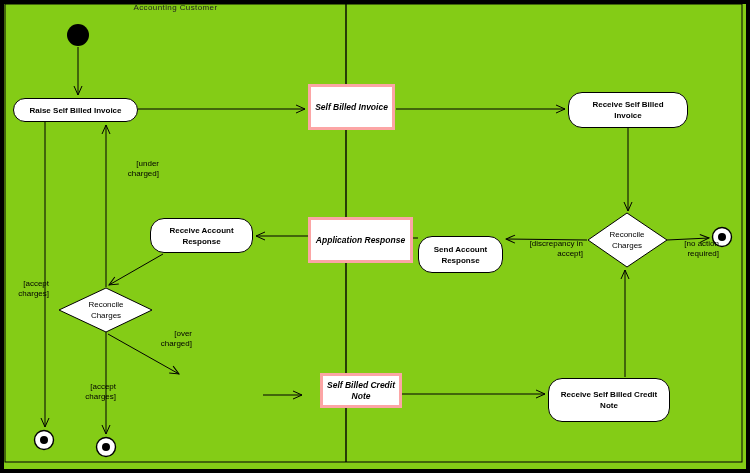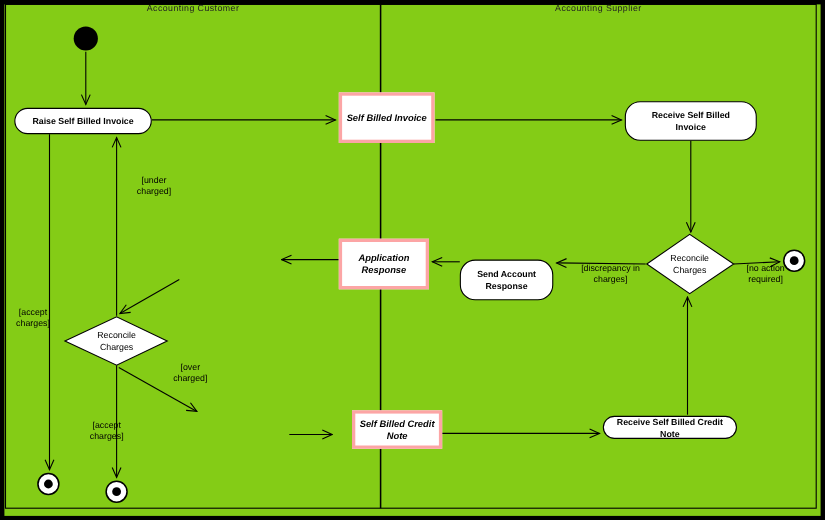--- a/index.html
+++ b/index.html
@@ -23,21 +23,21 @@
     border:3px solid #fca5a5;
     display:flex;align-items:center;justify-content:center;text-align:center;
     font:bold italic 8.5px/11px "Liberation Sans",sans-serif;color:#000;
   }
   .diamond-label{
     position:absolute;font:8px/11px "Liberation Sans",sans-serif;color:#000;
     text-align:center;
   }
   .edge-label{
     position:absolute;font:8px/10px "Liberation Sans",sans-serif;color:#000;
-    text-align:center;
+    text-align:right;
   }
 </style>
 </head>
 <body>
 
 <div id="stage">
 
   <svg id="wires" viewBox="0 0 750 473" xmlns="http://www.w3.org/2000/svg">
     <defs>
       <marker id="arrow" viewBox="-10 -5 11 10" refX="0" refY="0" markerWidth="11" markerHeight="10" orient="auto" markerUnits="userSpaceOnUse">
@@ -82,41 +82,41 @@
       <circle cx="106" cy="447" r="9.5" fill="#fff" stroke="#000" stroke-width="1.4"></circle>
       <circle cx="106" cy="447" r="4" fill="#000"></circle>
     </g>
     <g>
       <circle cx="722" cy="237" r="9.5" fill="#fff" stroke="#000" stroke-width="1.4"></circle>
       <circle cx="722" cy="237" r="4" fill="#000"></circle>
     </g>
   </svg>
 
   <div class="lane-title" style="left:5px;width:341px;">Accounting Customer</div>
-  <div class="lane-title" style="left:346px;width:396px;">Accounting Supplier</div>
 
   <div class="action" style="left:568px;top:92px;width:120px;height:36px;padding:0 14px;">Receive Self Billed Invoice</div>
 
   <div class="action" style="left:13px;top:98px;width:125px;height:24px;border-radius:12px;">Raise Self Billed Invoice</div>
 
   <div class="action" style="left:418px;top:236px;width:85px;height:37px;">Send Account Response</div>
 
+  <div class="action" style="left:150px;top:218px;width:103px;height:35px;padding:0 8px;">Receive Account Response</div>
 
 
-  <div class="action" style="left:548px;top:378px;width:122px;height:21px;padding:0 10px;">Receive Self Billed Credit Note</div>
+  <div class="action" style="left:548px;top:378px;width:122px;height:44px;padding:0 10px;">Receive Self Billed Credit Note</div>
 
   <div class="object" style="left:308px;top:84px;width:87px;height:46px;">Self Billed Invoice</div>
 
-  <div class="object" style="left:308px;top:217px;width:82px;height:46px;padding:0 2px;">Application Response</div>
+  <div class="object" style="left:308px;top:217px;width:105px;height:46px;padding:0 2px;">Application Response</div>
 
   <div class="object" style="left:320px;top:373px;width:82px;height:35px;padding:0 2px;">Self Billed Credit Note</div>
 
   <div class="diamond-label" style="left:76px;top:299px;width:60px;">Reconcile Charges</div>
   <div class="diamond-label" style="left:597px;top:229px;width:60px;">Reconcile Charges</div>
 
   <div class="edge-label" style="left:121px;top:159px;width:38px;">[under charged]</div>
   <div class="edge-label" style="left:11px;top:279px;width:38px;">[accept charges]</div>
   <div class="edge-label" style="left:78px;top:382px;width:38px;">[accept charges]</div>
   <div class="edge-label" style="left:154px;top:329px;width:38px;">[over charged]</div>
-  <div class="edge-label" style="left:527px;top:239px;width:56px;">[discrepancy in charges]</div>
+  <div class="edge-label" style="left:527px;top:239px;width:56px;">[discrepancy in accept]</div>
   <div class="edge-label" style="left:673px;top:239px;width:46px;">[no action required]</div>
 
 </div>
 
 </body></html>

